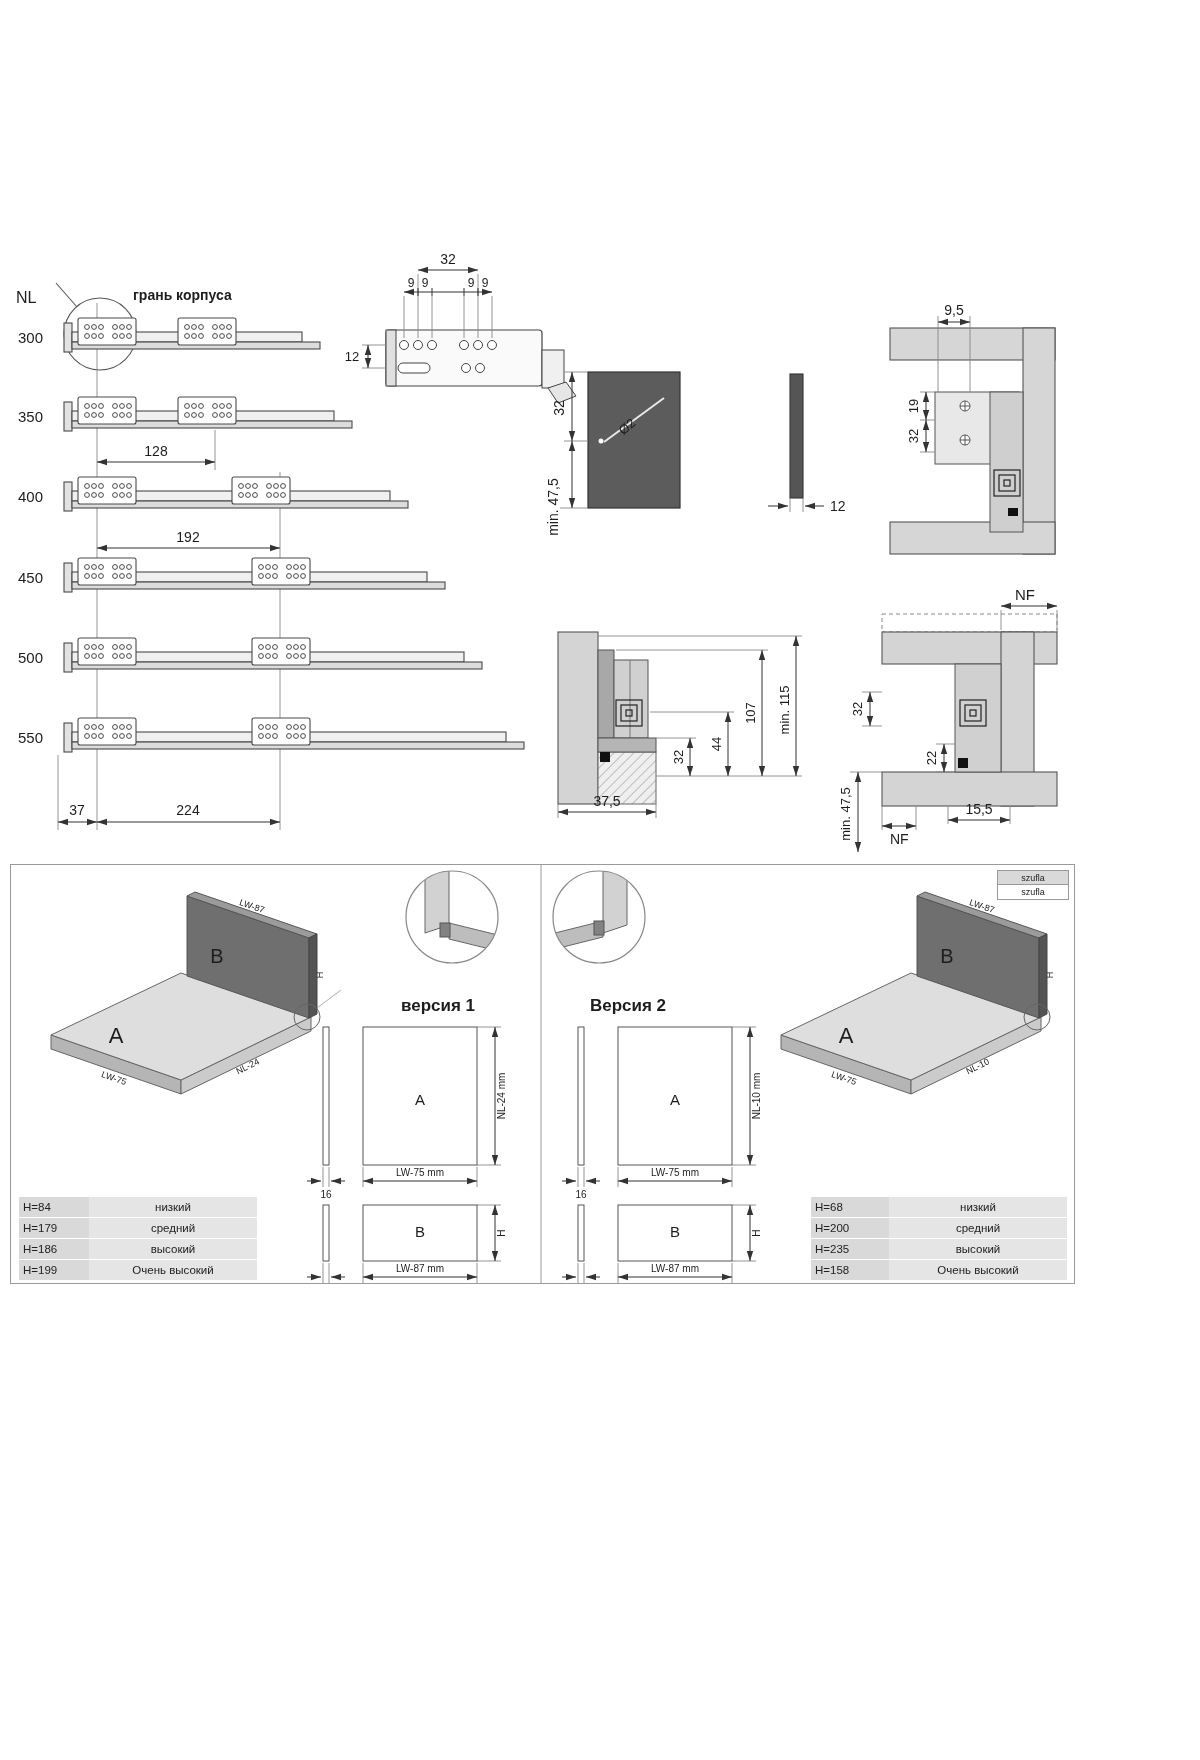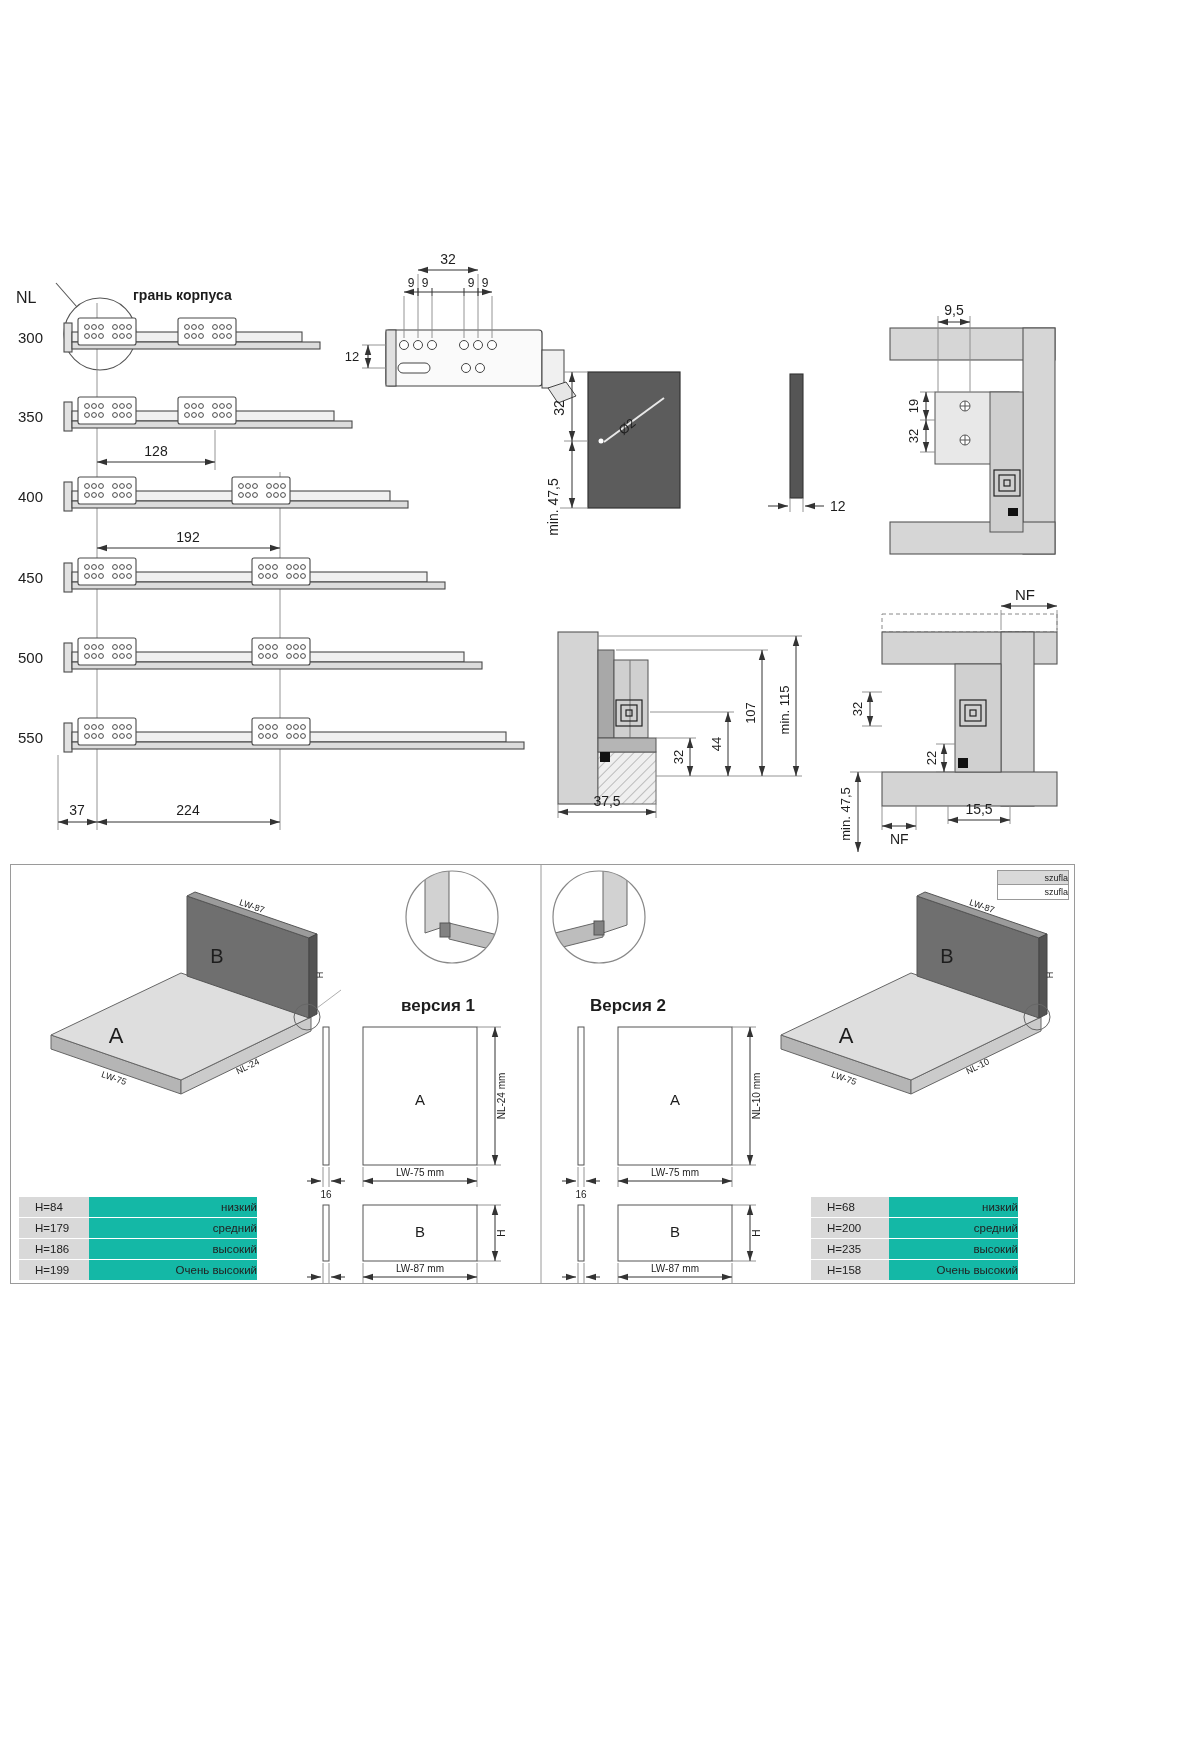--- a/index.html
+++ b/index.html
@@ -5,27 +5,27 @@
   *{margin:0;padding:0;box-sizing:border-box}
   html,body{background:#fff}
   body{width:1200px;height:1760px;position:relative;font-family:"Liberation Sans",sans-serif;color:#222}
   svg{display:block}
   svg text{font-family:"Liberation Sans",sans-serif;fill:#1d1d1d}
   .top-svg{position:absolute;top:0;left:0}
   .bottom-box{position:absolute;top:864px;left:10px;width:1065px;height:420px;border:1px solid #9a9a9a;background:#fff}
   .bottom-svg{position:absolute;top:0;left:0}
   .spec-table{position:absolute;font-size:11.5px;color:#222}
   .trow{display:flex;margin-bottom:1px;height:20px;line-height:20px}
-  .tc1{background:#d9d9d9;padding-left:16px}
-  .tc2{background:#14b8a6;text-align:right;flex:1}
+  .tc1{background:#d9d9d9;padding-left:4px}
+  .tc2{background:#e5e5e5;text-align:center;flex:1}
   .spec-left{left:8px;top:332px;width:238px}
   .spec-left .tc1{width:70px}
-  .spec-right{left:800px;top:332px;width:207px}
+  .spec-right{left:800px;top:332px;width:256px}
   .spec-right .tc1{width:78px}
-  .szufla{position:absolute;left:986px;top:5px;width:72px;border:1px solid #999;font-size:9px;text-align:right;background:#fff}
+  .szufla{position:absolute;left:986px;top:5px;width:72px;border:1px solid #999;font-size:9px;text-align:center;background:#fff}
   .sz1{height:14px;line-height:14px;background:#d9d9d9;border-bottom:1px solid #999}
   .sz2{height:14px;line-height:14px;background:#fff}
 </style>
 </head>
 <body>
 
 <svg class="top-svg" width="1200" height="860" viewBox="0 0 1200 860">
   <defs>
     <marker id="mA" markerWidth="11" markerHeight="8" refX="10" refY="4" orient="auto" markerUnits="userSpaceOnUse">
       <path d="M0,0.8 L10,4 L0,7.2 Z" fill="#333"></path>

